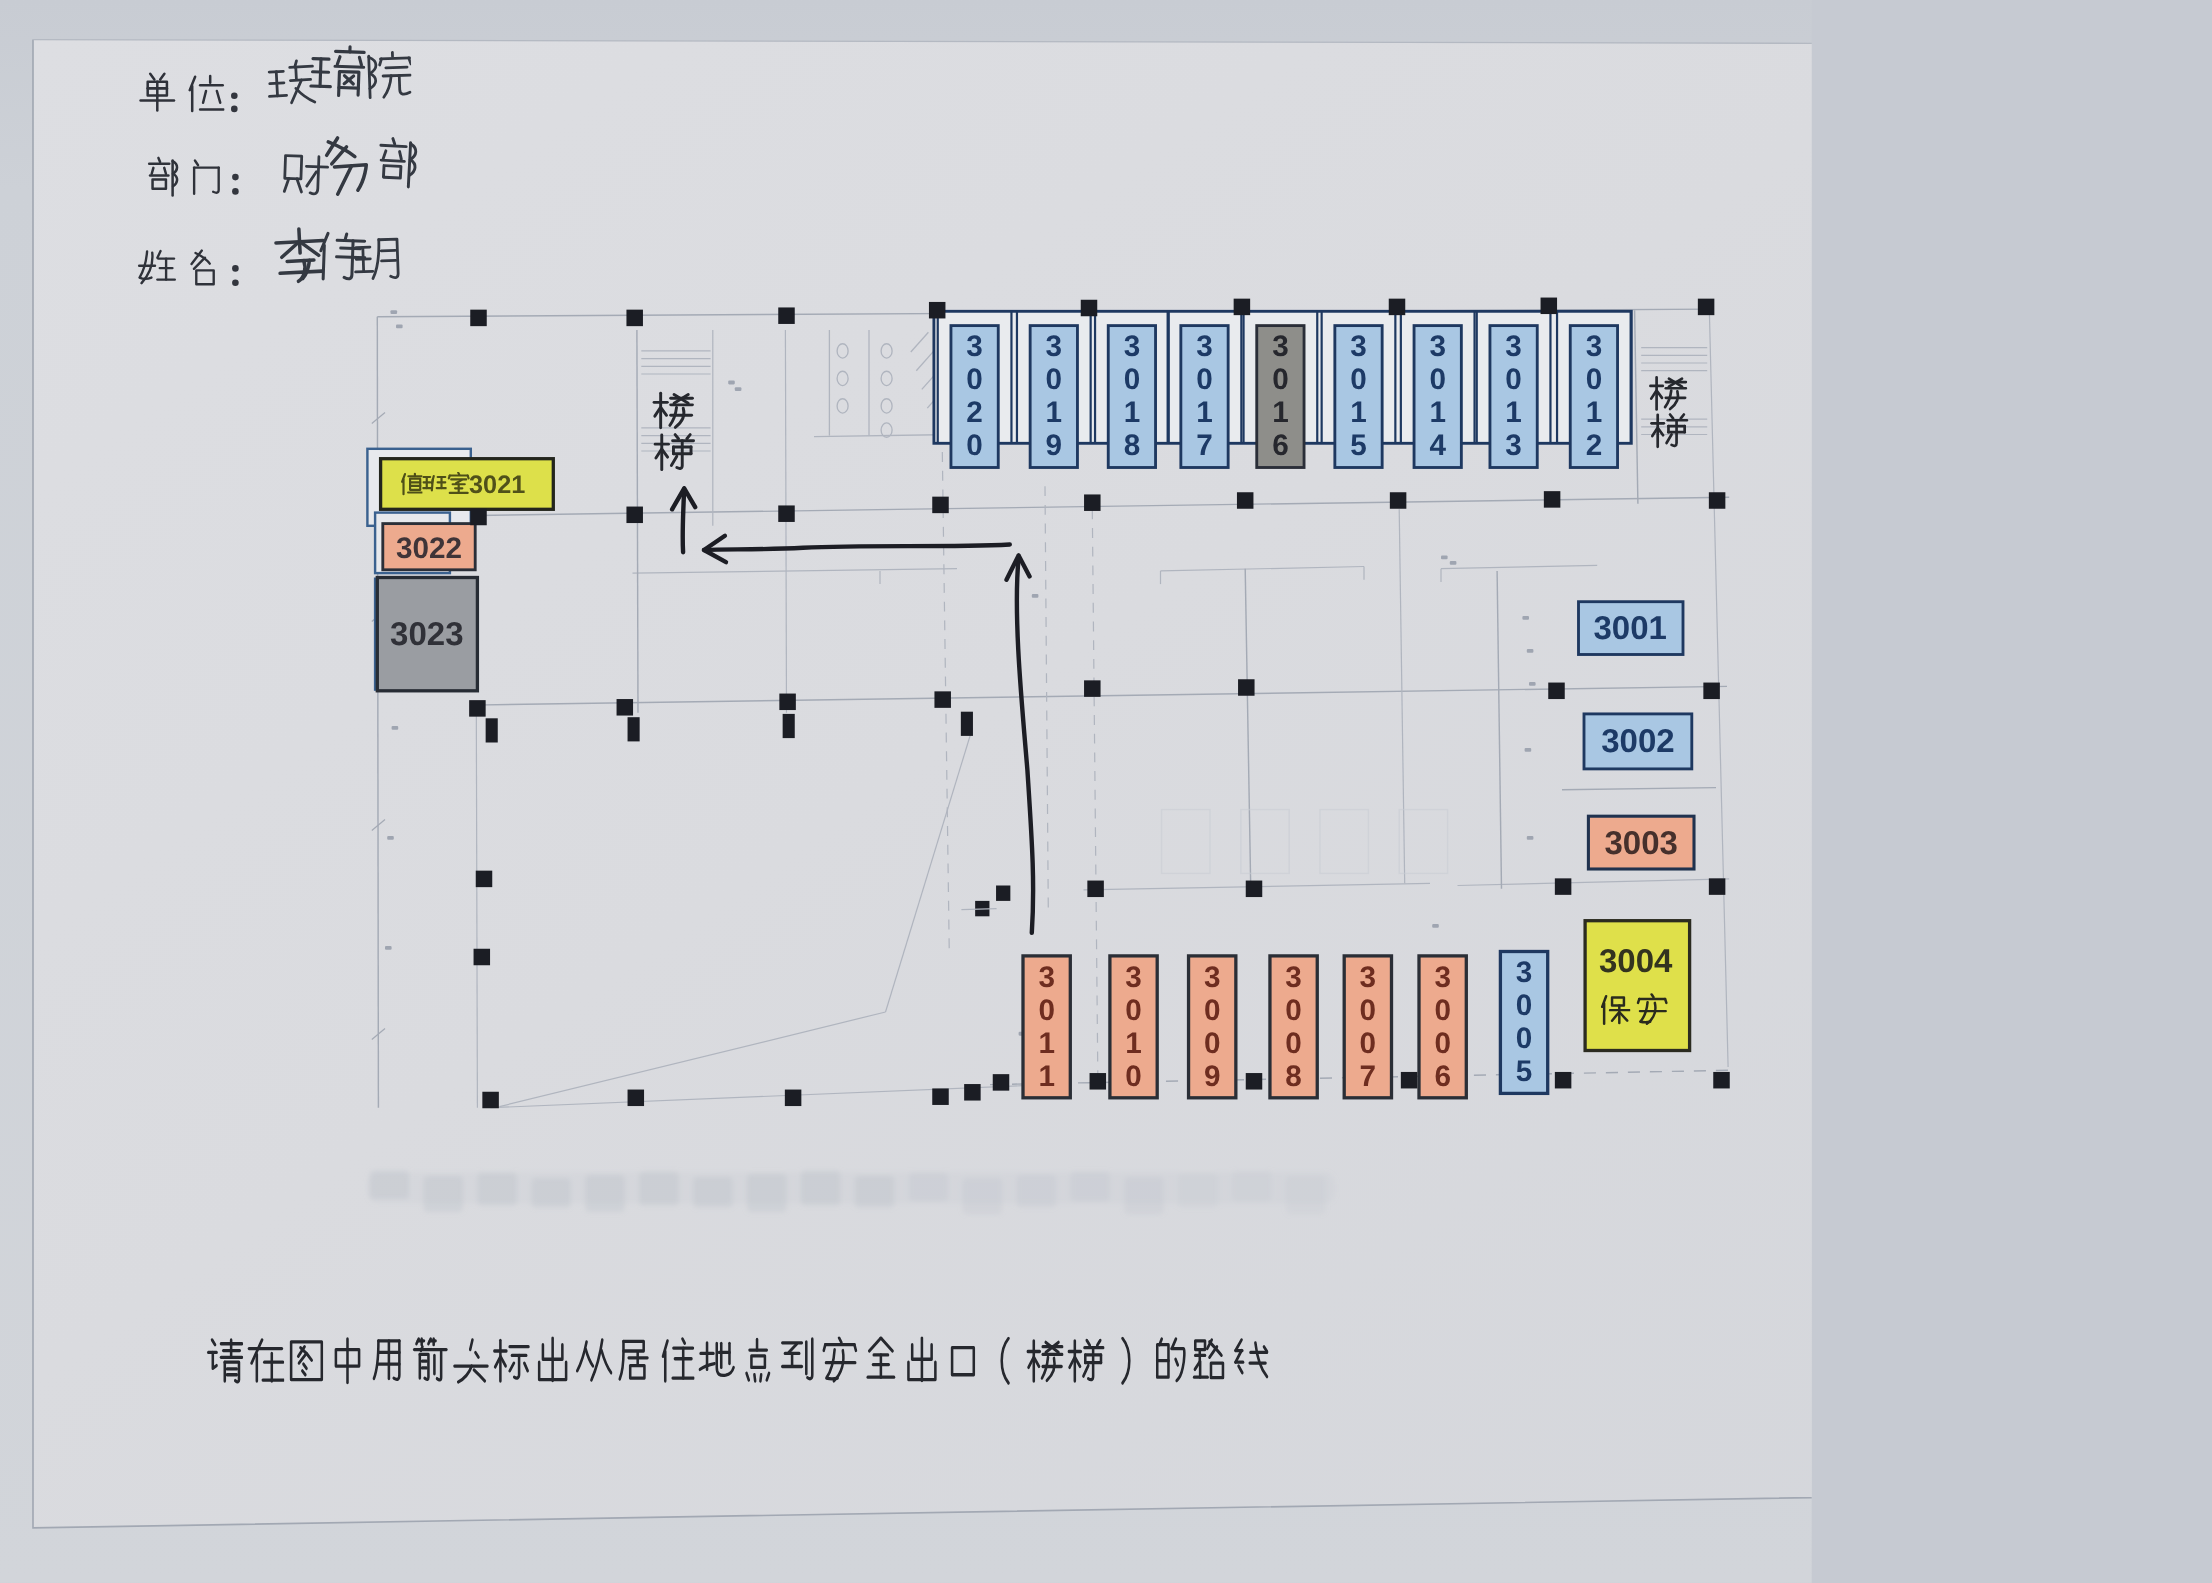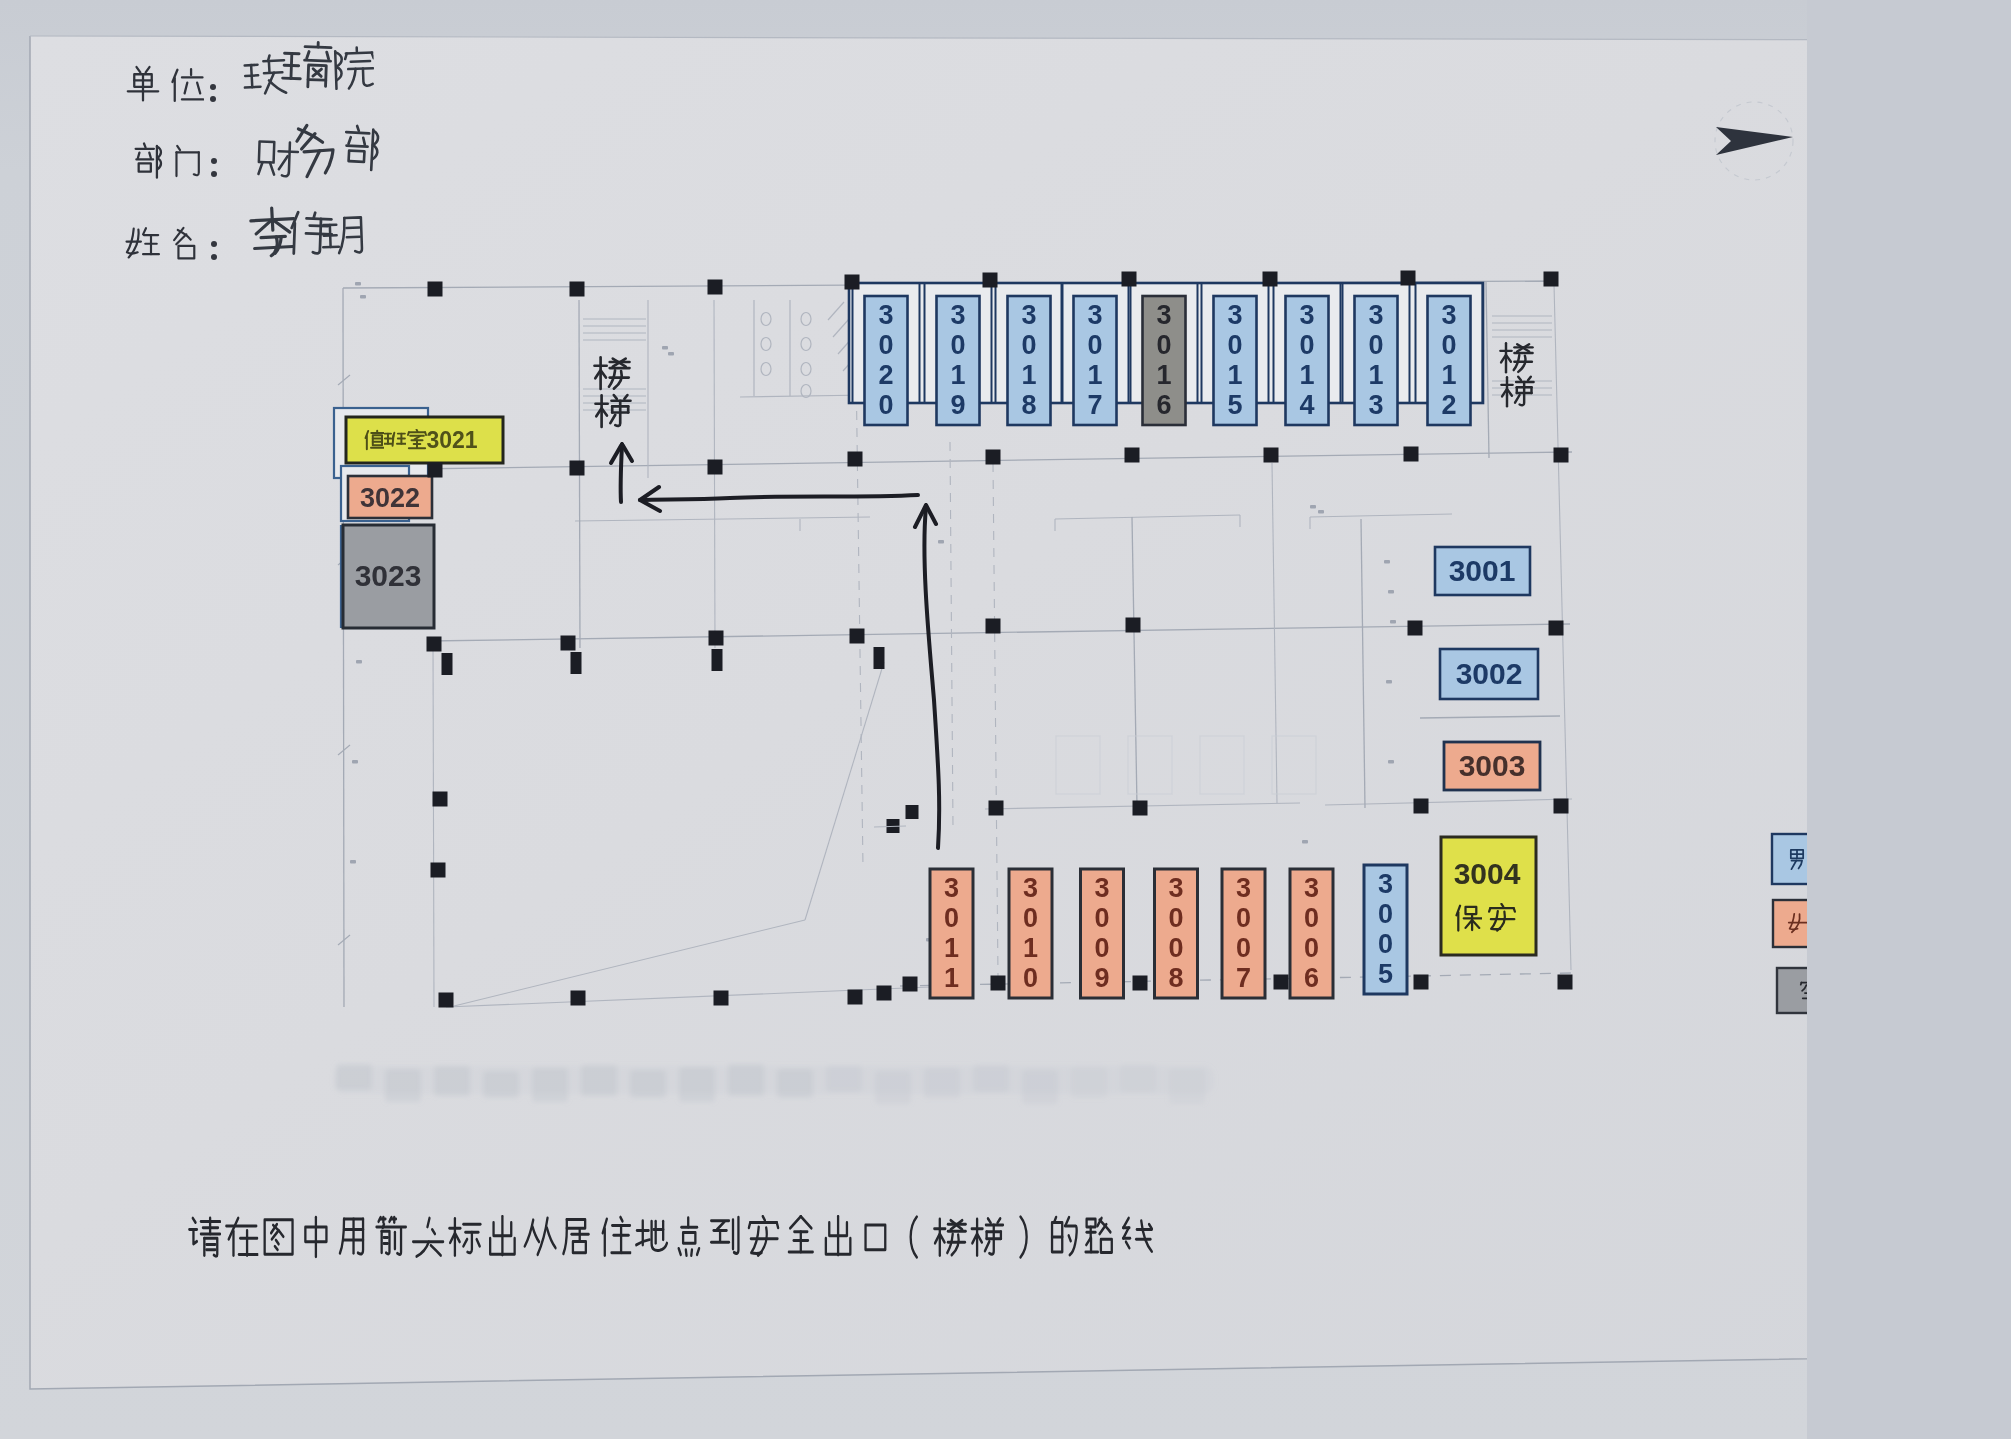--- a/index.html
+++ b/index.html
@@ -1,15 +1,15 @@
 <!DOCTYPE html>
 <html><head><meta charset="utf-8">
 <style>
 html,body{margin:0;padding:0;background:#c6cad2;}
-#wrap{position:relative;width:1807px;height:1439px;overflow:hidden;}
+#wrap{position:relative;width:1647px;height:1439px;overflow:hidden;}
 svg{display:block}
 .kp{fill:none;stroke:#26282e;stroke-width:7.3;stroke-linecap:round;stroke-linejoin:round}
 .kz{fill:none;stroke:#4e4f18;stroke-linecap:round;stroke-linejoin:round}
 .kb{fill:none;stroke:#2a2b1e;stroke-width:7.5;stroke-linecap:round;stroke-linejoin:round}
 .kl{fill:none;stroke:#1d3a60;stroke-width:8;stroke-linecap:round;stroke-linejoin:round}
 .klr{fill:none;stroke:#6b2f20;stroke-width:8;stroke-linecap:round;stroke-linejoin:round}
 .klk{fill:none;stroke:#26282e;stroke-width:8;stroke-linecap:round;stroke-linejoin:round}
 .hl{fill:none;stroke:#2f323a;stroke-width:6;stroke-linecap:round;stroke-linejoin:round}
 .hw{fill:none;stroke:#343942;stroke-width:5.5;stroke-linecap:round;stroke-linejoin:round}
 .dg{font-family:"Liberation Sans",sans-serif;font-weight:700;text-anchor:middle}

